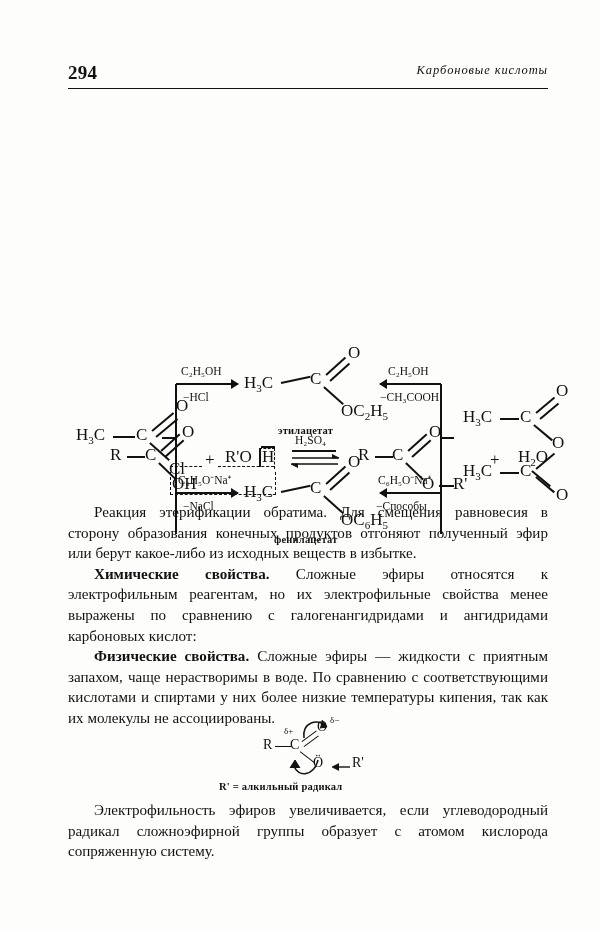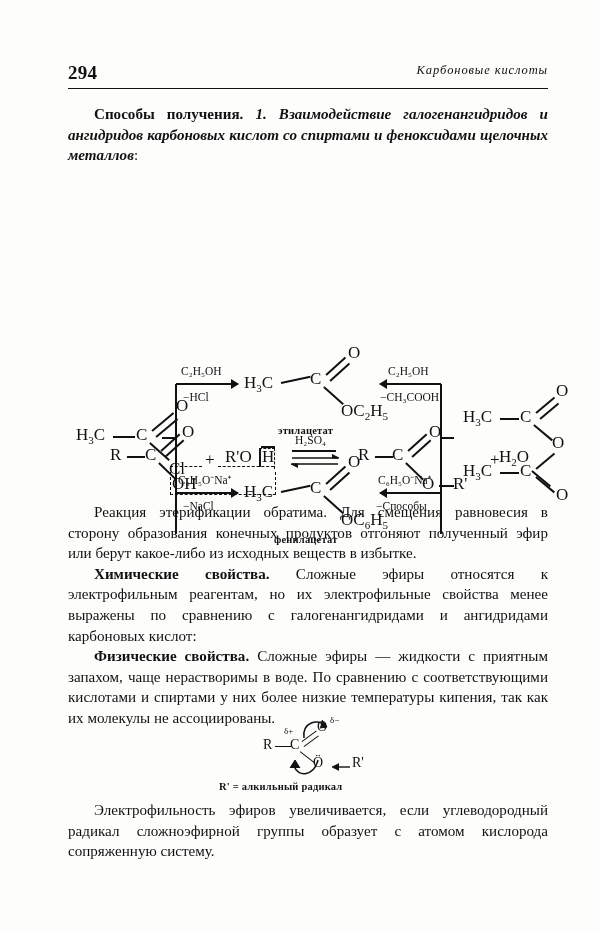--- a/index.html
+++ b/index.html
@@ -127,24 +127,20 @@
 <body>
 
 <div class="page">
 
   <div class="runhead">
     <div class="folio">294</div>
     <div class="runtitle">Карбоновые кислоты</div>
   </div>
   <div class="rule"></div>
 
-  <div class="col ind" style="top:104px;">
-    <p><span class="b">Способы получения.</span>
-      <span class="bi">1. Взаимодействие галогенангидридов и ангидридов карбоновых кислот со спиртами и феноксидами щелочных металлов</span><span>:</span></p>
-  </div>
 
   <div class="sch" style="left:0; top:176px; width:600px; height:186px;">
 
     <div class="lbl atom" style="left:76px; top:250px;">H<sub>3</sub>C</div>
     <div class="ln h1px" style="left:113px; top:260px; width:22px;"></div>
     <div class="lbl atom" style="left:136px; top:250px;">C</div>
 
     <div class="bond" style="left:152px; top:254px; width:28px; transform:rotate(-40deg);"></div>
     <div class="bond" style="left:156px; top:260px; width:28px; transform:rotate(-40deg);"></div>
     <div class="lbl atom" style="left:176px; top:221px;">O</div>
@@ -249,21 +245,21 @@
     <div class="lbl atom" style="left:392px; top:28px;">C</div>
     <div class="bond" style="left:408px; top:32px; width:25px; transform:rotate(-42deg);"></div>
     <div class="bond" style="left:412px; top:38px; width:25px; transform:rotate(-42deg);"></div>
     <div class="lbl atom" style="left:429px; top:5px;">O</div>
     <div class="bond" style="left:406px; top:44px; width:24px; transform:rotate(44deg);"></div>
     <div class="lbl atom" style="left:422px; top:57px;">O</div>
     <div class="ln h1px" style="left:439px; top:67px; width:15px;"></div>
     <div class="lbl atom" style="left:453px; top:57px;">R'</div>
 
     <div class="lbl atom" style="left:490px; top:33px;">+</div>
-    <div class="lbl atom" style="left:499px; top:30px;font-family:Liberation Serif, serif;">H<sub>2</sub>O</div>
+    <div class="lbl atom" style="left:518px; top:30px;font-family:Liberation Serif, serif;">H<sub>2</sub>O</div>
   </div>
 
   <div class="col" style="top:502px;">
     <p class="ind">Реакция этерификации обратима. Для смещения равновесия в сторону образования конечных продуктов отгоняют полученный эфир или берут какое-либо из исходных веществ в избытке.</p>
     <p class="ind"><span class="b">Химические свойства.</span><span> Сложные эфиры относятся к электрофильным реагентам, но их электрофильные свойства менее выражены по сравнению с галогенангидридами и ангидридами карбоновых кислот:</span></p>
     <p class="ind"><span class="b">Физические свойства.</span><span> Сложные эфиры — жидкости с приятным запахом, чаще нерастворимы в воде. По сравнению с соответствующими кислотами и спиртами у них более низкие температуры кипения, так как их молекулы не ассоциированы.</span></p>
   </div>
 
   <div class="sch" style="left:0; top:714px; width:600px; height:80px;">
     <div class="lbl" style="left:263px; top:24px; font-size:14px;">R</div>

